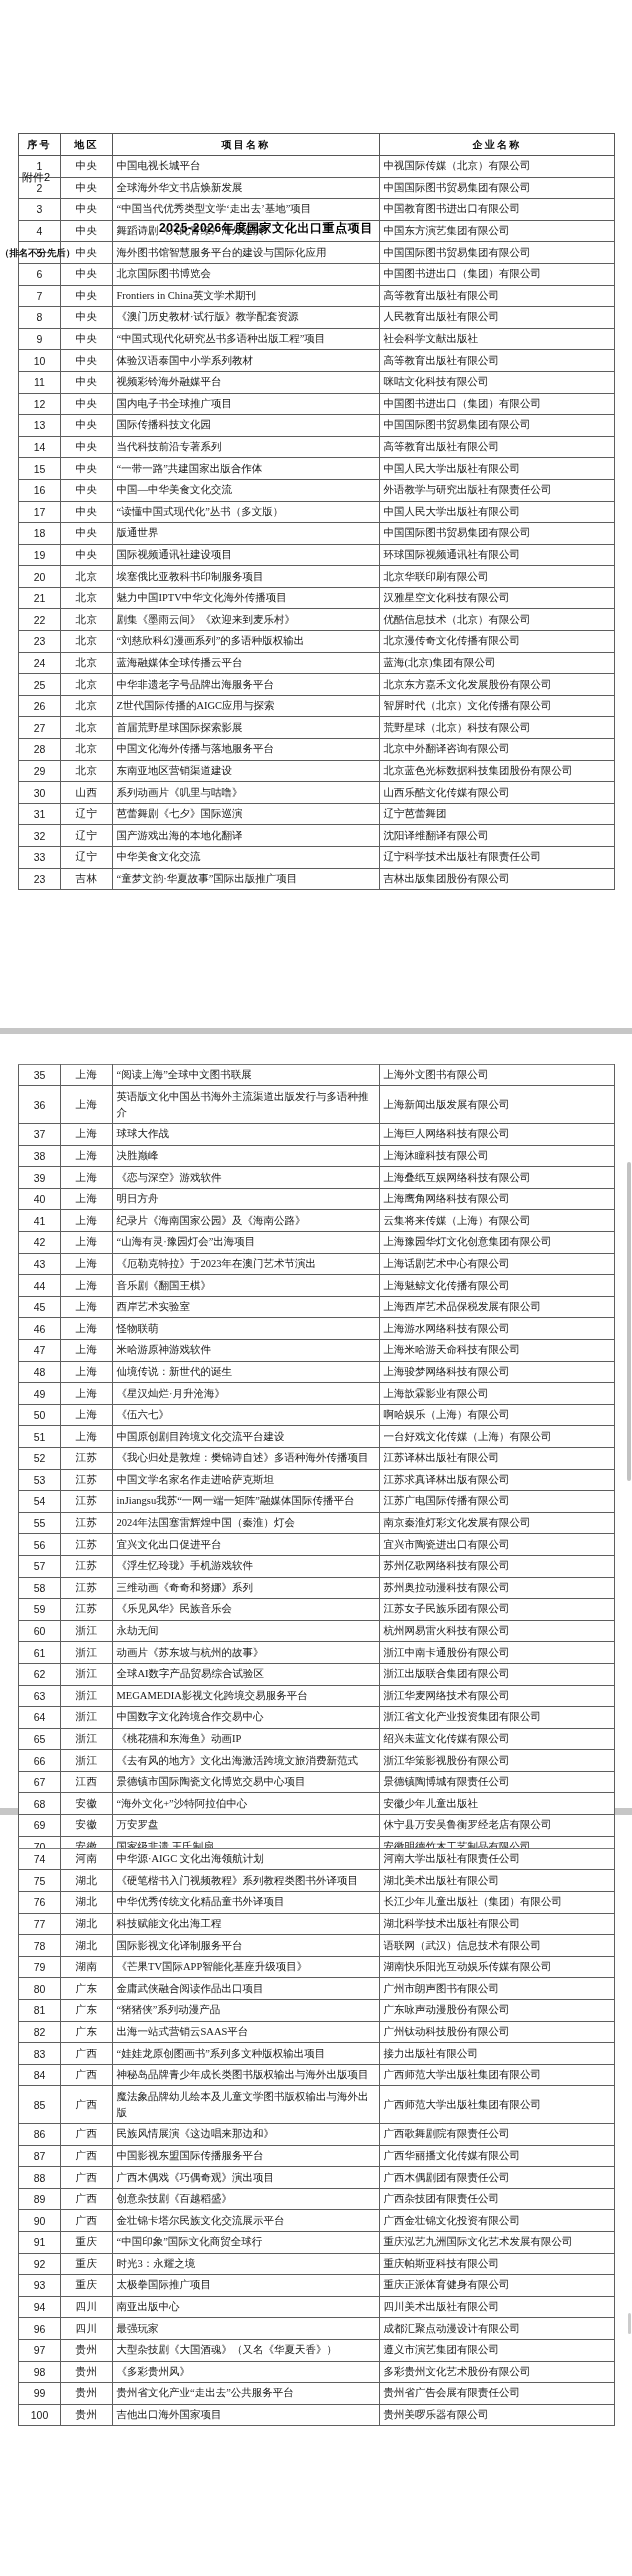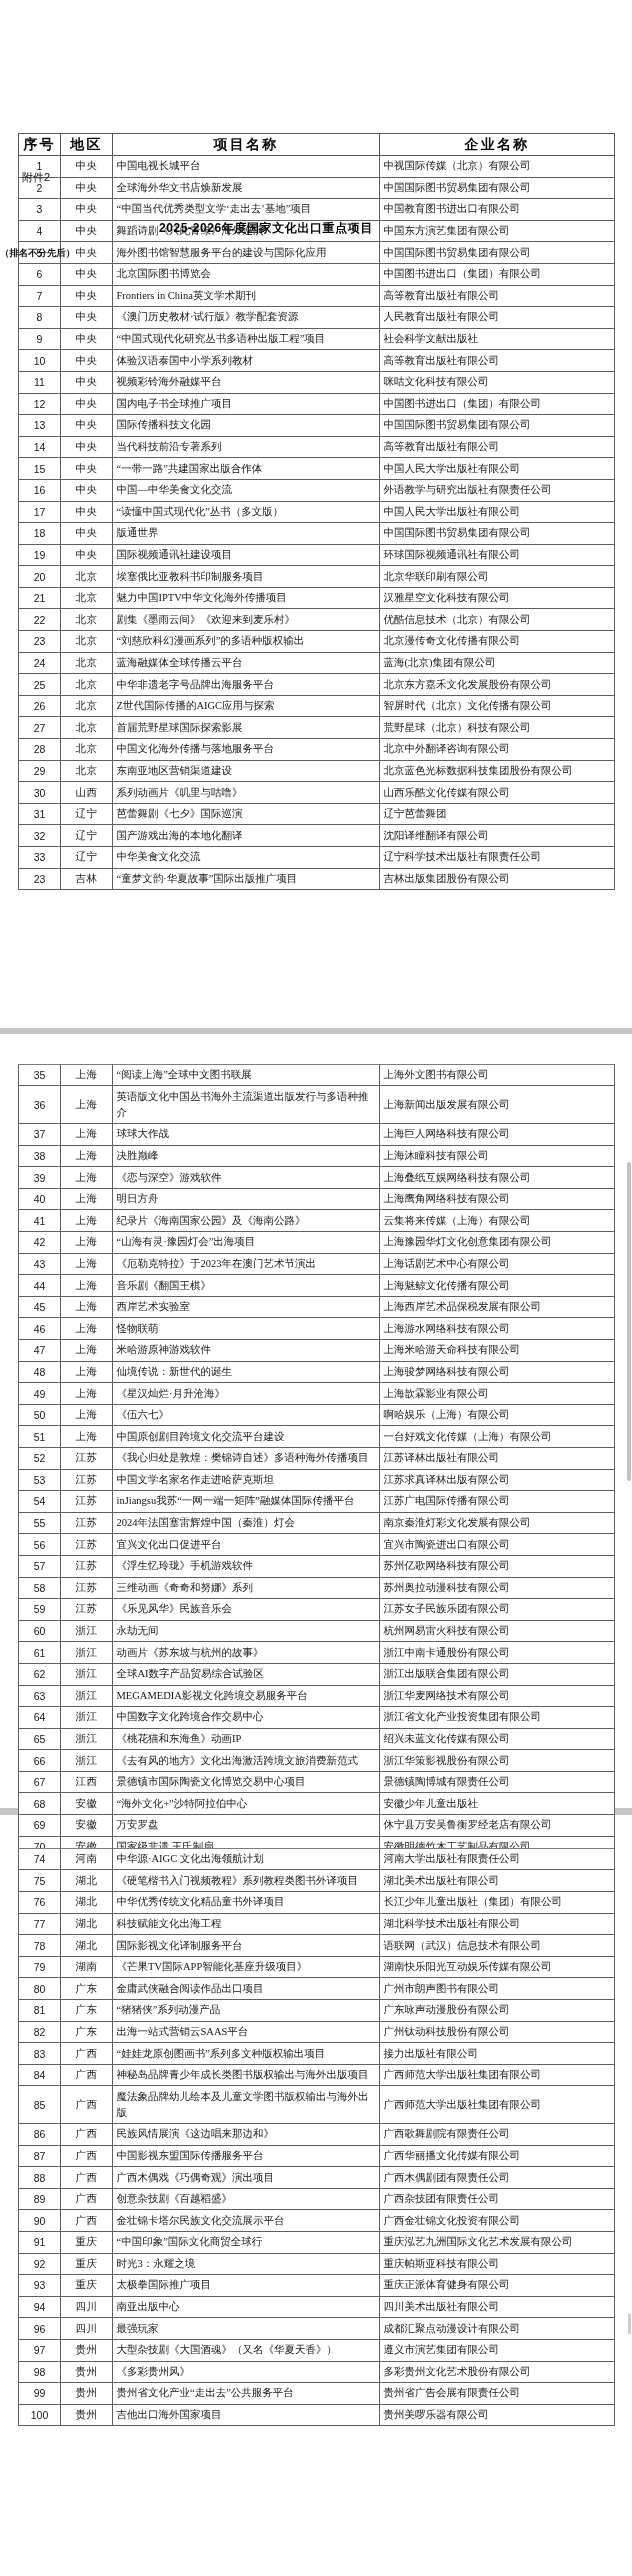--- a/index.html
+++ b/index.html
@@ -43,21 +43,21 @@
   .page-3 table.doc-table{margin-top:33px;}
 
   col.col-no{width:42px;}
   col.col-region{width:52px;}
   col.col-project{width:267px;}
   col.col-company{width:235px;}
 
   table.doc-table th{
     border:0.6px solid #555;height:21px;
     font-family:"Liberation Sans","DejaVu Sans",sans-serif;
-    font-weight:bold;font-size:14px;color:#0a0a0a;
+    font-weight:bold;font-size:10px;color:#0a0a0a;
     letter-spacing:2.3px;text-align:center;padding:0;
   }
   table.doc-table td{
     border:0.6px solid #5f5f5f;border-top:0.6px solid #7c7c7c;
     font-size:10.5px;line-height:16px;color:#171717;
     padding:2.3px 3.5px;vertical-align:middle;
     overflow:hidden;
   }
   td.c0{text-align:center;font-family:"Liberation Sans","DejaVu Sans",sans-serif;font-size:11px;color:#222;}
   td.c1{text-align:center;letter-spacing:0.6px;}

